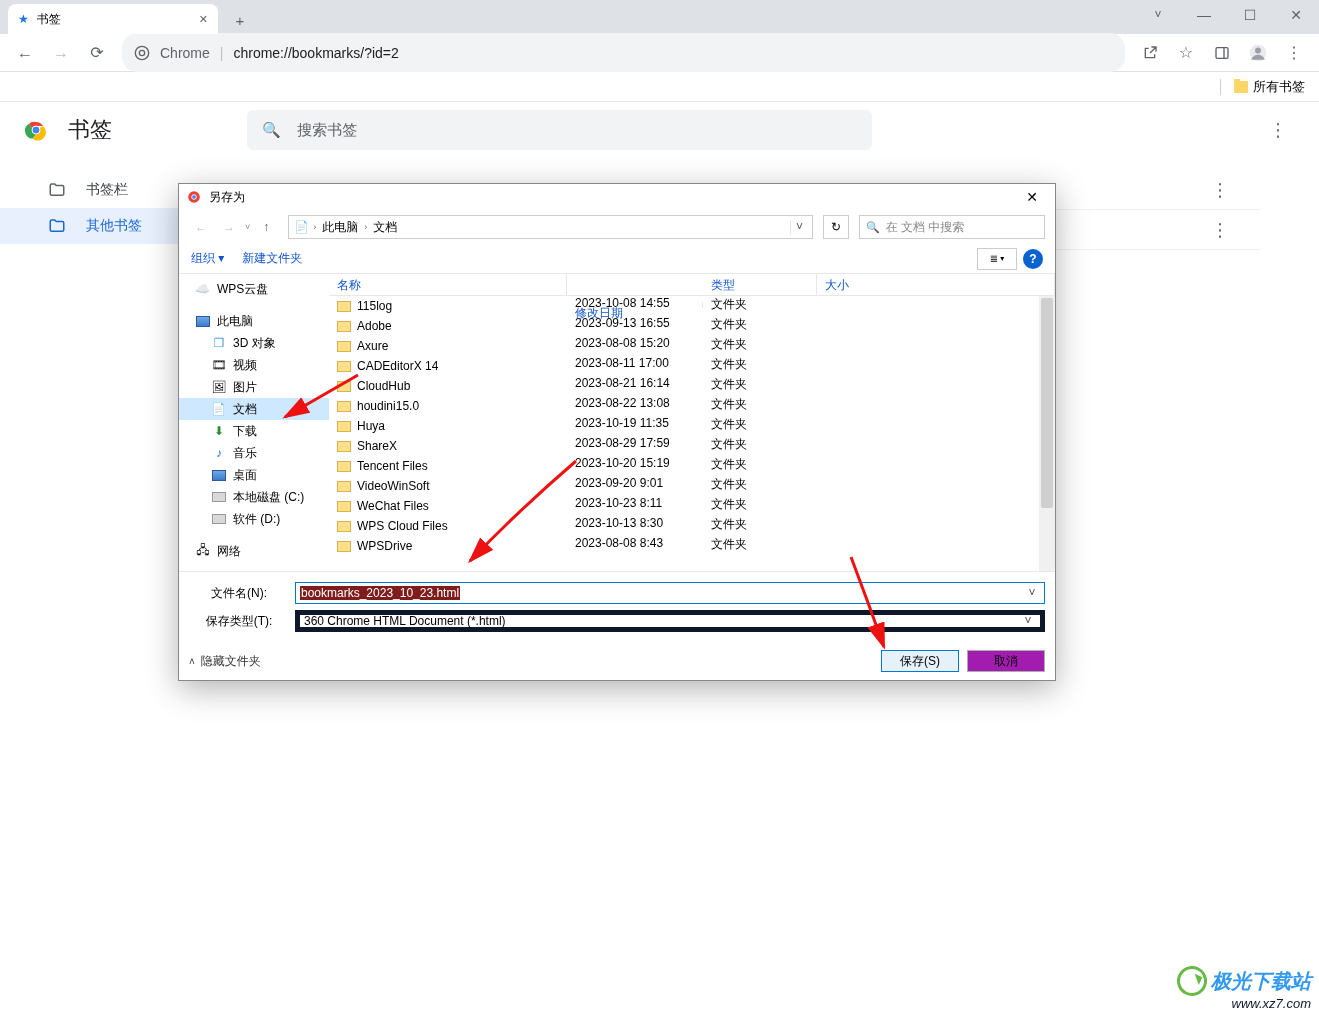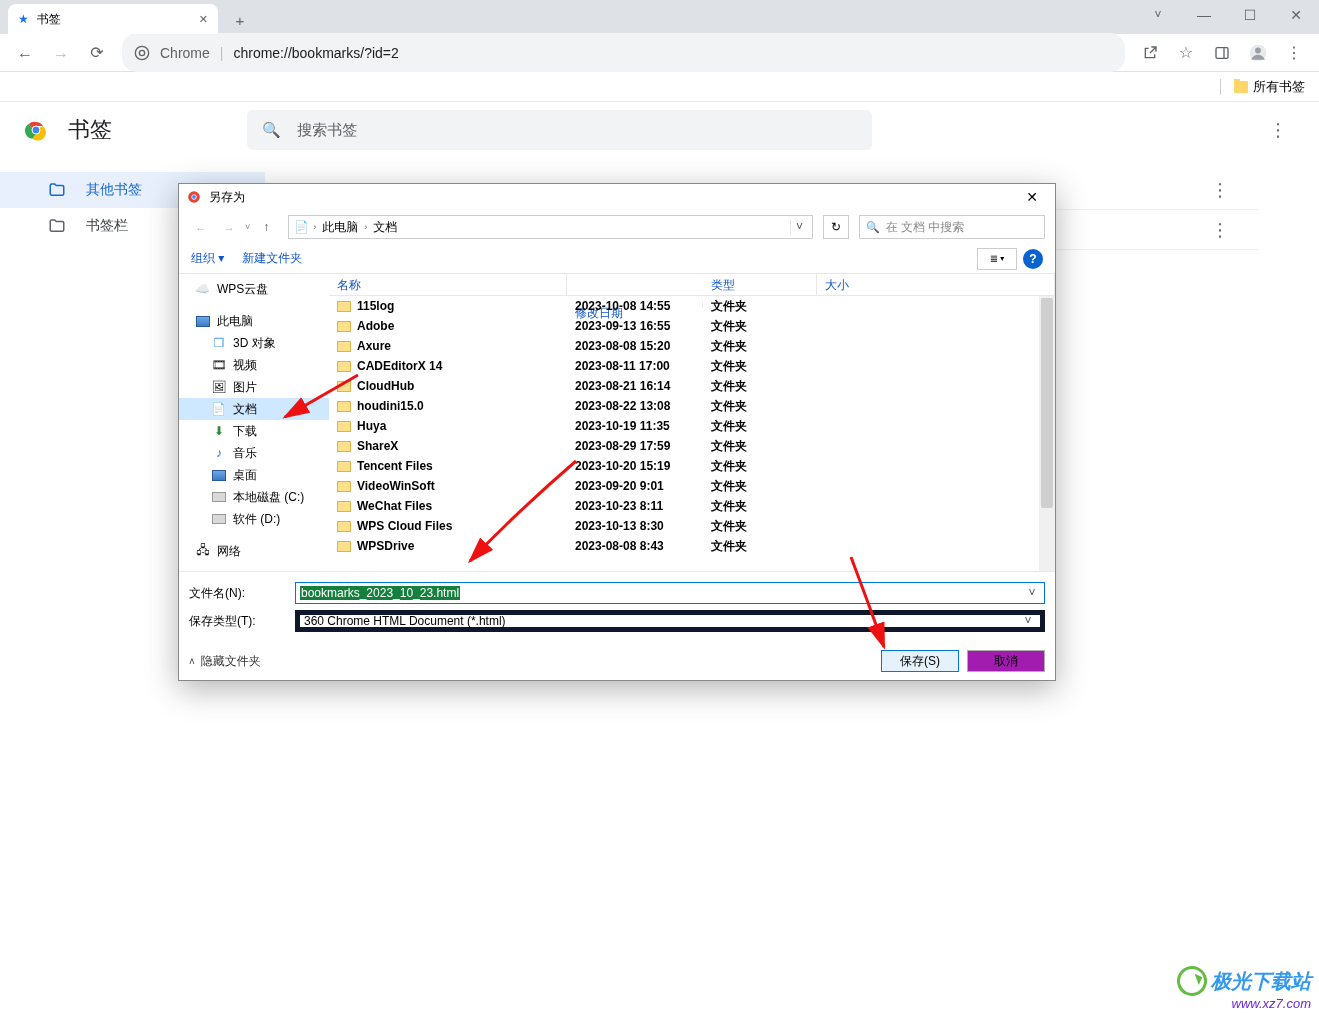--- a/index.html
+++ b/index.html
@@ -85,51 +85,51 @@
 .tree-icon { width:16px; display:flex; justify-content:center; }
 
 .dlg-files { flex:1; display:flex; flex-direction:column; position:relative; }
 .file-header { height: 22px; display:flex; border-bottom: 1px solid #e8e8e8; color:#333; }
 .file-header .col { padding: 3px 8px; border-right: 1px solid #e8e8e8; color: #15c; }
 .col-name { width: 238px; }
 .col-date { width: 136px; margin-top: 28px; }
 .col-type { width: 114px; }
 .col-size { flex:1; }
 .file-list { flex:1; overflow:hidden; }
-.file-row { height: 20px; display:flex; align-items:center; padding-left: 8px; font-weight: bold; }
+.file-row { height: 20px; display:flex; padding-left: 8px; }
 .file-row .fname { width:230px; display:flex; align-items:center; gap:6px; }
 .file-row .fdate { width:136px; padding-left:8px; }
 .file-row .ftype { width:114px; padding-left:8px; }
 .file-scroll { position:absolute; right:0; top:22px; bottom:0; width:16px; background:#f0f0f0; }
 .file-scroll .thumb { position:absolute; left:2px; right:2px; top:2px; height:210px; background:#cfcfcf; border-radius:2px; }
 
 .dlg-fields { padding: 10px 10px 4px 10px; }
 .field-row { display:flex; align-items:center; margin-bottom: 6px; }
-.field-label { width: 106px; text-align:left; padding-right: 6px; }
+.field-label { width: 106px; text-align:center; padding-right: 6px; }
 .field-input { flex:1; height:22px; border:1px solid #7aa7d8; padding: 0 4px; display:flex; align-items:center; }
 .field-input.filename { border:1px solid #0078d7; }
-.field-input .sel { background:#15803d; color:#fff; padding: 0 1px; }
+.field-input .sel { background:#7f1d1d; color:#fff; padding: 0 1px; }
 .field-input.filetype { border:5px solid #0f172a; justify-content:space-between; }
 .field-dd { width:16px; text-align:center; color:#555; }
 
 .dlg-footer { height: 38px; display:flex; align-items:center; padding: 0 10px; }
 .hide-folders { display:flex; align-items:center; gap:6px; color:#333; }
 .hide-folders .chev-up { font-size:10px; }
 .dlg-buttons { margin-left:auto; display:flex; gap:8px; }
 .dlg-btn { width:78px; height:22px; border:1px solid #adadad; background:#a21caf; display:flex; align-items:center; justify-content:center; }
 .dlg-btn.primary { border:1px solid #0078d7; background:#e5f1fb; }
 
 
 .arrow { position:absolute; pointer-events:none; }
 .arrow svg { overflow:visible; }
 
 
 .watermark { position:absolute; right: 8px; bottom: 2px; text-align:right; }
 .watermark .line1 { font-size: 20px; font-weight: bold; font-style:italic; color: #3399ee; display:flex; align-items:center; justify-content:flex-end; gap:4px;}
-.watermark .line2 { font-size: 13px; color: #6d28d9; font-style:italic; }
+.watermark .line2 { font-size: 13px; color: #0f172a; font-style:italic; }
 .watermark .wm-logo { width:30px; height:30px; border:3px solid #66bb44; border-radius:50%; position:relative; transform: rotate(-20deg); }
 .watermark .wm-logo::after { content:""; position:absolute; right:-5px; top:6px; border:6px solid transparent; border-left-color:#66bb44; }
 .folder-sm { width:14px; height:11px; background:#ffe08a; border:1px solid #e0b24a; display:inline-block; }
 .monitor-icon { width:14px; height:11px; background:linear-gradient(#6fa8e8,#3d7cc9); border:1px solid #2a5a99; }
 .drive-icon { width:14px; height:10px; background:#d9d9d9; border:1px solid #999; }
 </style>
 </head>
 <body>
 
 <div class="tab-strip">
@@ -204,31 +204,31 @@
   <span class="bm-title">书签</span>
   <div class="bm-search">
     <span>🔍</span>
     <span>搜索书签</span>
   </div>
   <span class="bm-more-header">⋮</span>
 </div>
 
 <div class="bm-body">
   <div class="bm-sidebar">
+    <div class="bm-sb-item">
+      <svg width="18" height="18" viewBox="0 0 24 24" fill="none" stroke="#5f6368" stroke-width="2" class="folder-outline">
+          <path d="M3 6a2 2 0 0 1 2-2h4l2 2h8a2 2 0 0 1 2 2v9a2 2 0 0 1-2 2H5a2 2 0 0 1-2-2V6z"></path>
+        </svg>
+      <span>书签栏</span>
+    </div>
     <div class="bm-sb-item active">
       <svg width="18" height="18" viewBox="0 0 24 24" fill="none" stroke="#1967d2" stroke-width="2" class="folder-outline">
           <path d="M3 6a2 2 0 0 1 2-2h4l2 2h8a2 2 0 0 1 2 2v9a2 2 0 0 1-2 2H5a2 2 0 0 1-2-2V6z"></path>
         </svg>
       <span>其他书签</span>
-    </div>
-    <div class="bm-sb-item">
-      <svg width="18" height="18" viewBox="0 0 24 24" fill="none" stroke="#5f6368" stroke-width="2" class="folder-outline">
-          <path d="M3 6a2 2 0 0 1 2-2h4l2 2h8a2 2 0 0 1 2 2v9a2 2 0 0 1-2 2H5a2 2 0 0 1-2-2V6z"></path>
-        </svg>
-      <span>书签栏</span>
     </div>
   </div>
   <div class="bm-content">
     <div class="bm-row">
         <span class="more-dots">⋮</span>
       </div>
     <div class="bm-row">
         <span class="more-dots">⋮</span>
       </div>
   </div>

